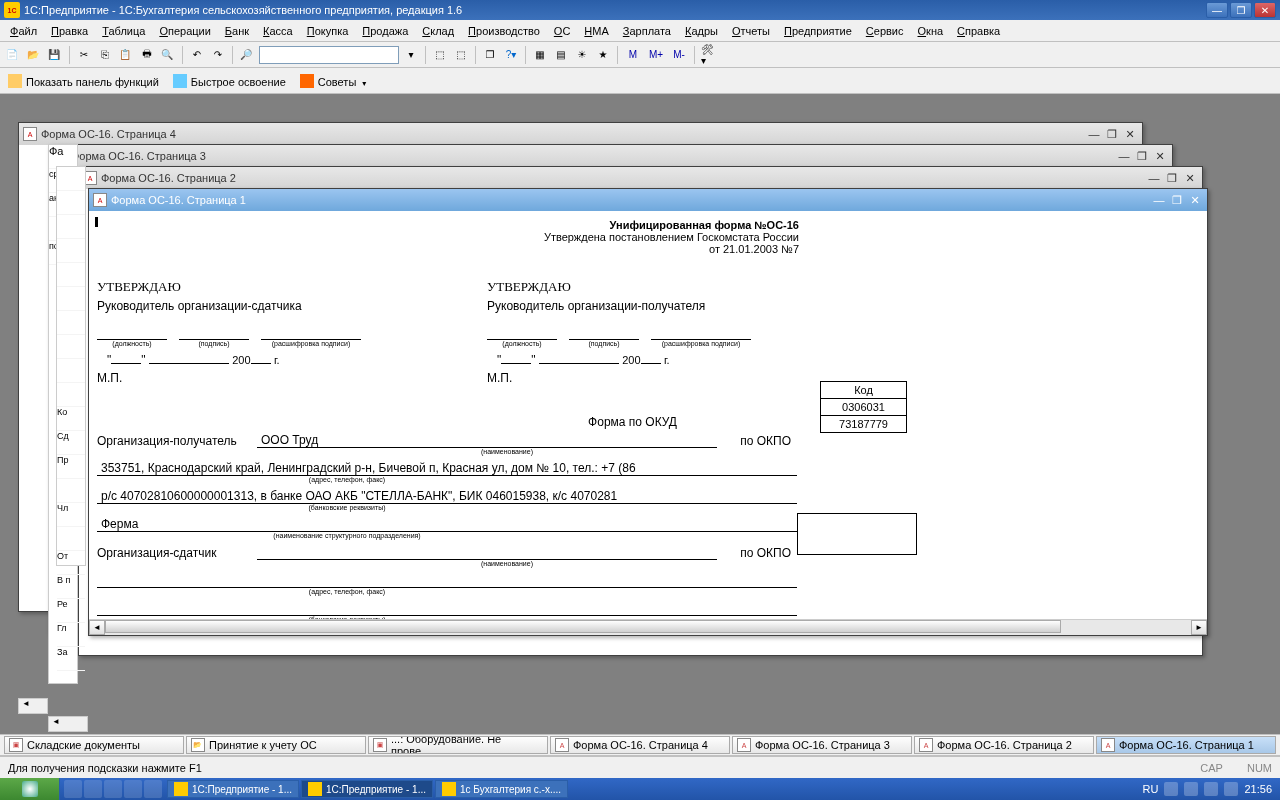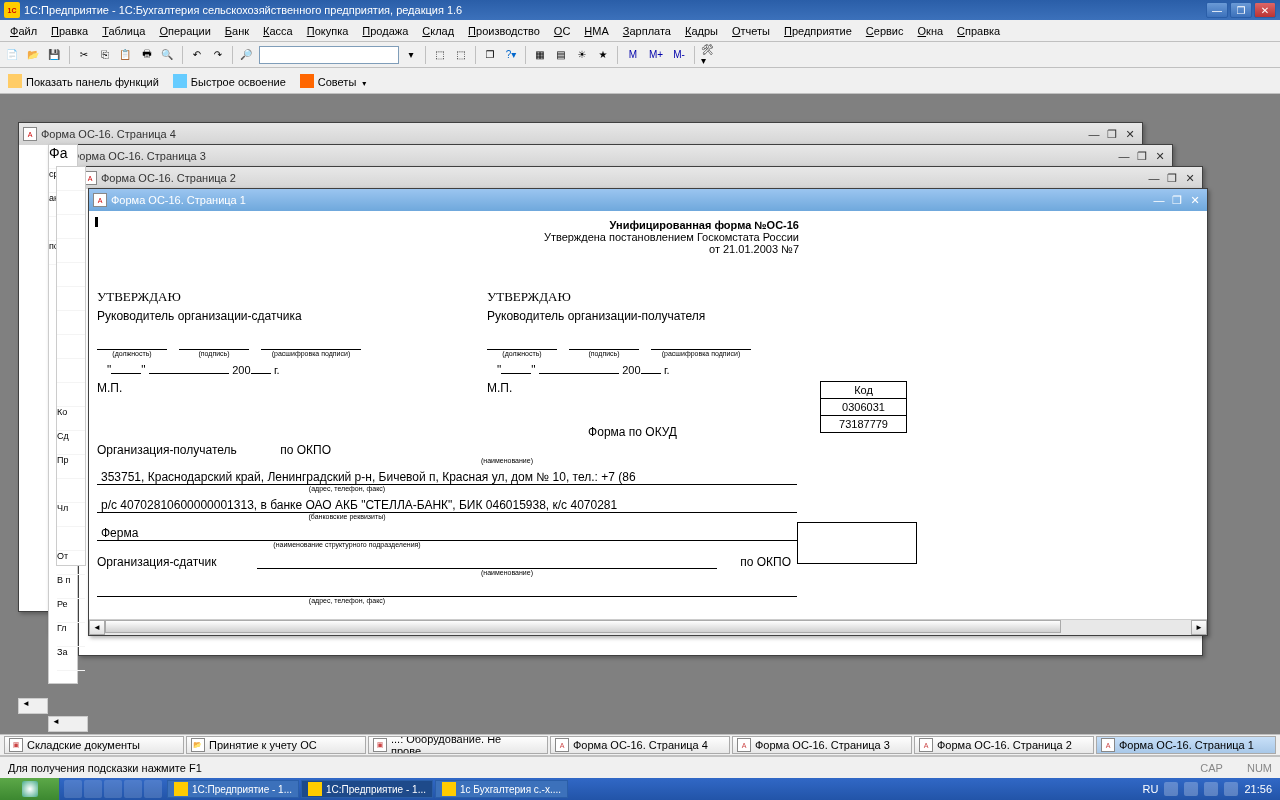--- a/index.html
+++ b/index.html
@@ -25,21 +25,21 @@
 .docwin .dtitle .dicon{width:14px;height:14px;background:#fff;border:1px solid #888;margin-right:4px;font-size:7px;display:flex;align-items:center;justify-content:center;color:#c00;}
 .docwin .dtitle .dbtns{margin-left:auto;display:flex;gap:2px;}
 .docwin .dtitle .dbtn{width:16px;height:14px;display:flex;align-items:center;justify-content:center;font-size:11px;color:#333;}
 .docwin.active .dtitle .dbtn{color:#fff;}
 .docbody{background:#fff;overflow:hidden;position:relative;}
 .w4{top:28px;left:18px;width:1125px;height:490px;}
 .w3{top:50px;left:48px;width:1125px;height:490px;}
 .w2{top:72px;left:78px;width:1125px;height:490px;}
 .w1{top:94px;left:88px;width:1120px;height:448px;}
 .formdoc{padding:8px 8px;font-family:'Times New Roman',serif;font-size:12px;}
-.formhdr{text-align:right;font-size:10px;font-weight:bold;margin-bottom:14px;}
+.formhdr{text-align:right;font-size:10px;font-weight:bold;margin-bottom:4px;}
 .twocol{display:flex;gap:40px;}
 .twocol>div{flex:0 0 350px;}
 .approve{font-size:13px;margin-bottom:4px;font-family:'Times New Roman',serif;margin-top:20px;}
 .sigline{display:flex;gap:12px;font-size:8px;margin-top:4px;align-items:flex-end;}
 .sigline .fld{border-bottom:1px solid #000;text-align:center;padding:0 4px;}
 .codes{position:absolute;right:300px;top:170px;}
 .codetbl{border-collapse:collapse;}
 .codetbl td{border:1px solid #000;padding:2px 18px;text-align:center;font-size:11px;}
 .orgrow{margin-top:6px;display:flex;align-items:flex-end;}
 .orglbl{font-size:12px;width:160px;}
@@ -184,21 +184,21 @@
         <span>Форма ОС-16. Страница 2</span>
       <div class="dbtns">
           <div class="dbtn">—</div>
           <div class="dbtn">❐</div>
           <div class="dbtn">✕</div>
         </div>
     </div>
   </div>
 
   <div style="position:absolute;top:50px;left:48px;width:30px;height:540px;background:#fff;border:1px solid #ccc;" id="ruler1">
-      <div style="font-size: 14px; height: 24px; border-bottom: 1px solid rgb(244, 244, 244);">Фа</div>
+      <div style="font-size: 11px; height: 24px; border-bottom: 1px solid rgb(244, 244, 244);">Фа</div>
       <div style="font-size: 9px; height: 24px; border-bottom: 1px solid rgb(244, 244, 244);">ср</div>
       <div style="font-size: 9px; height: 24px; border-bottom: 1px solid rgb(244, 244, 244);">ан</div>
       <div style="font-size: 9px; height: 24px; border-bottom: 1px solid rgb(244, 244, 244);"> </div>
       <div style="font-size: 9px; height: 24px; border-bottom: 1px solid rgb(244, 244, 244);">по</div>
     </div>
   <div style="position:absolute;top:72px;left:56px;width:30px;height:400px;background:#fff;border:1px solid #ccc;" id="ruler2">
       <div style="font-size: 9px; height: 24px; border-bottom: 1px solid rgb(244, 244, 244);"> </div>
       <div style="font-size: 9px; height: 24px; border-bottom: 1px solid rgb(244, 244, 244);"> </div>
       <div style="font-size: 9px; height: 24px; border-bottom: 1px solid rgb(244, 244, 244);"> </div>
       <div style="font-size: 9px; height: 24px; border-bottom: 1px solid rgb(244, 244, 244);"> </div>
@@ -295,20 +295,21 @@
                   <td>73187779</td>
                 </tr>
           </tbody>
             </table>
         </div>
 
         <div style="margin-top:30px;width:700px">
           <div style="text-align:right;font-size:12px;width:580px;margin-bottom:-2px">Форма по ОКУД</div>
           <div class="orgrow">
             <div class="orglbl">Организация-получатель</div>
+            <div class="orgval">ООО Труд</div>
             <div class="orgright">по ОКПО</div>
           </div>
           <div class="tiny" style="width:500px;margin-left:160px">(наименование)</div>
           <div class="orgrow">
               <div class="orgval" style="margin-left:0">353751, Краснодарский край, Ленинградский р-н, Бичевой п, Красная ул, дом № 10, тел.: +7 (86</div>
             </div>
           <div class="tiny" style="width:500px">(адрес, телефон, факс)</div>
           <div class="orgrow">
               <div class="orgval" style="margin-left:0">р/с 40702810600000001313, в банке ОАО АКБ "СТЕЛЛА-БАНК", БИК 046015938, к/с 4070281</div>
             </div>

